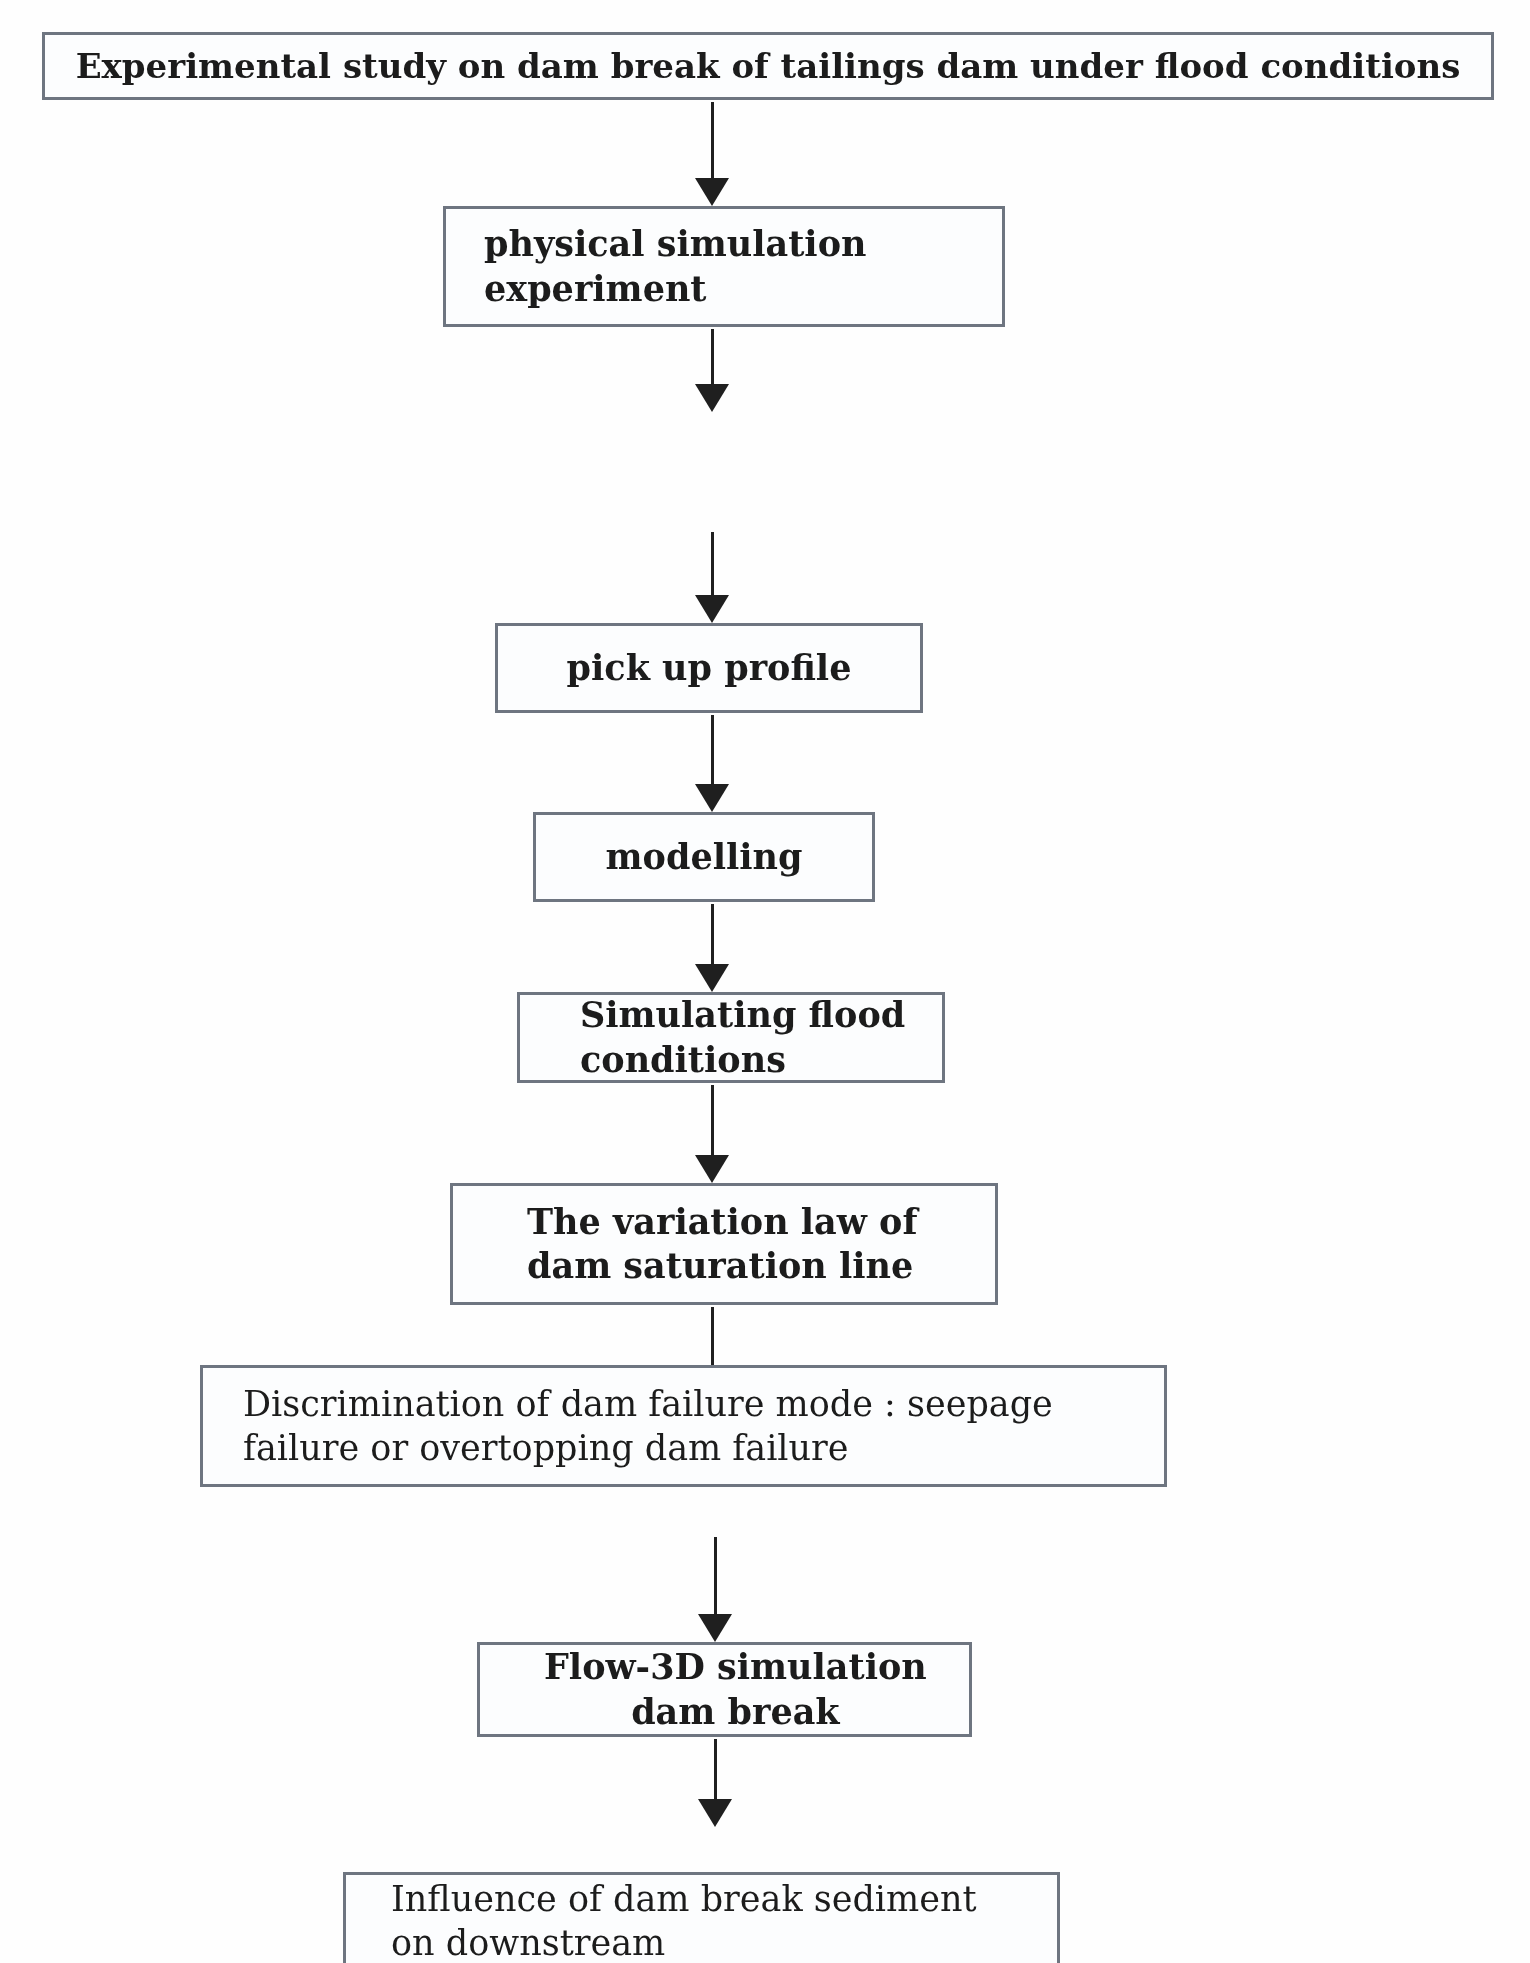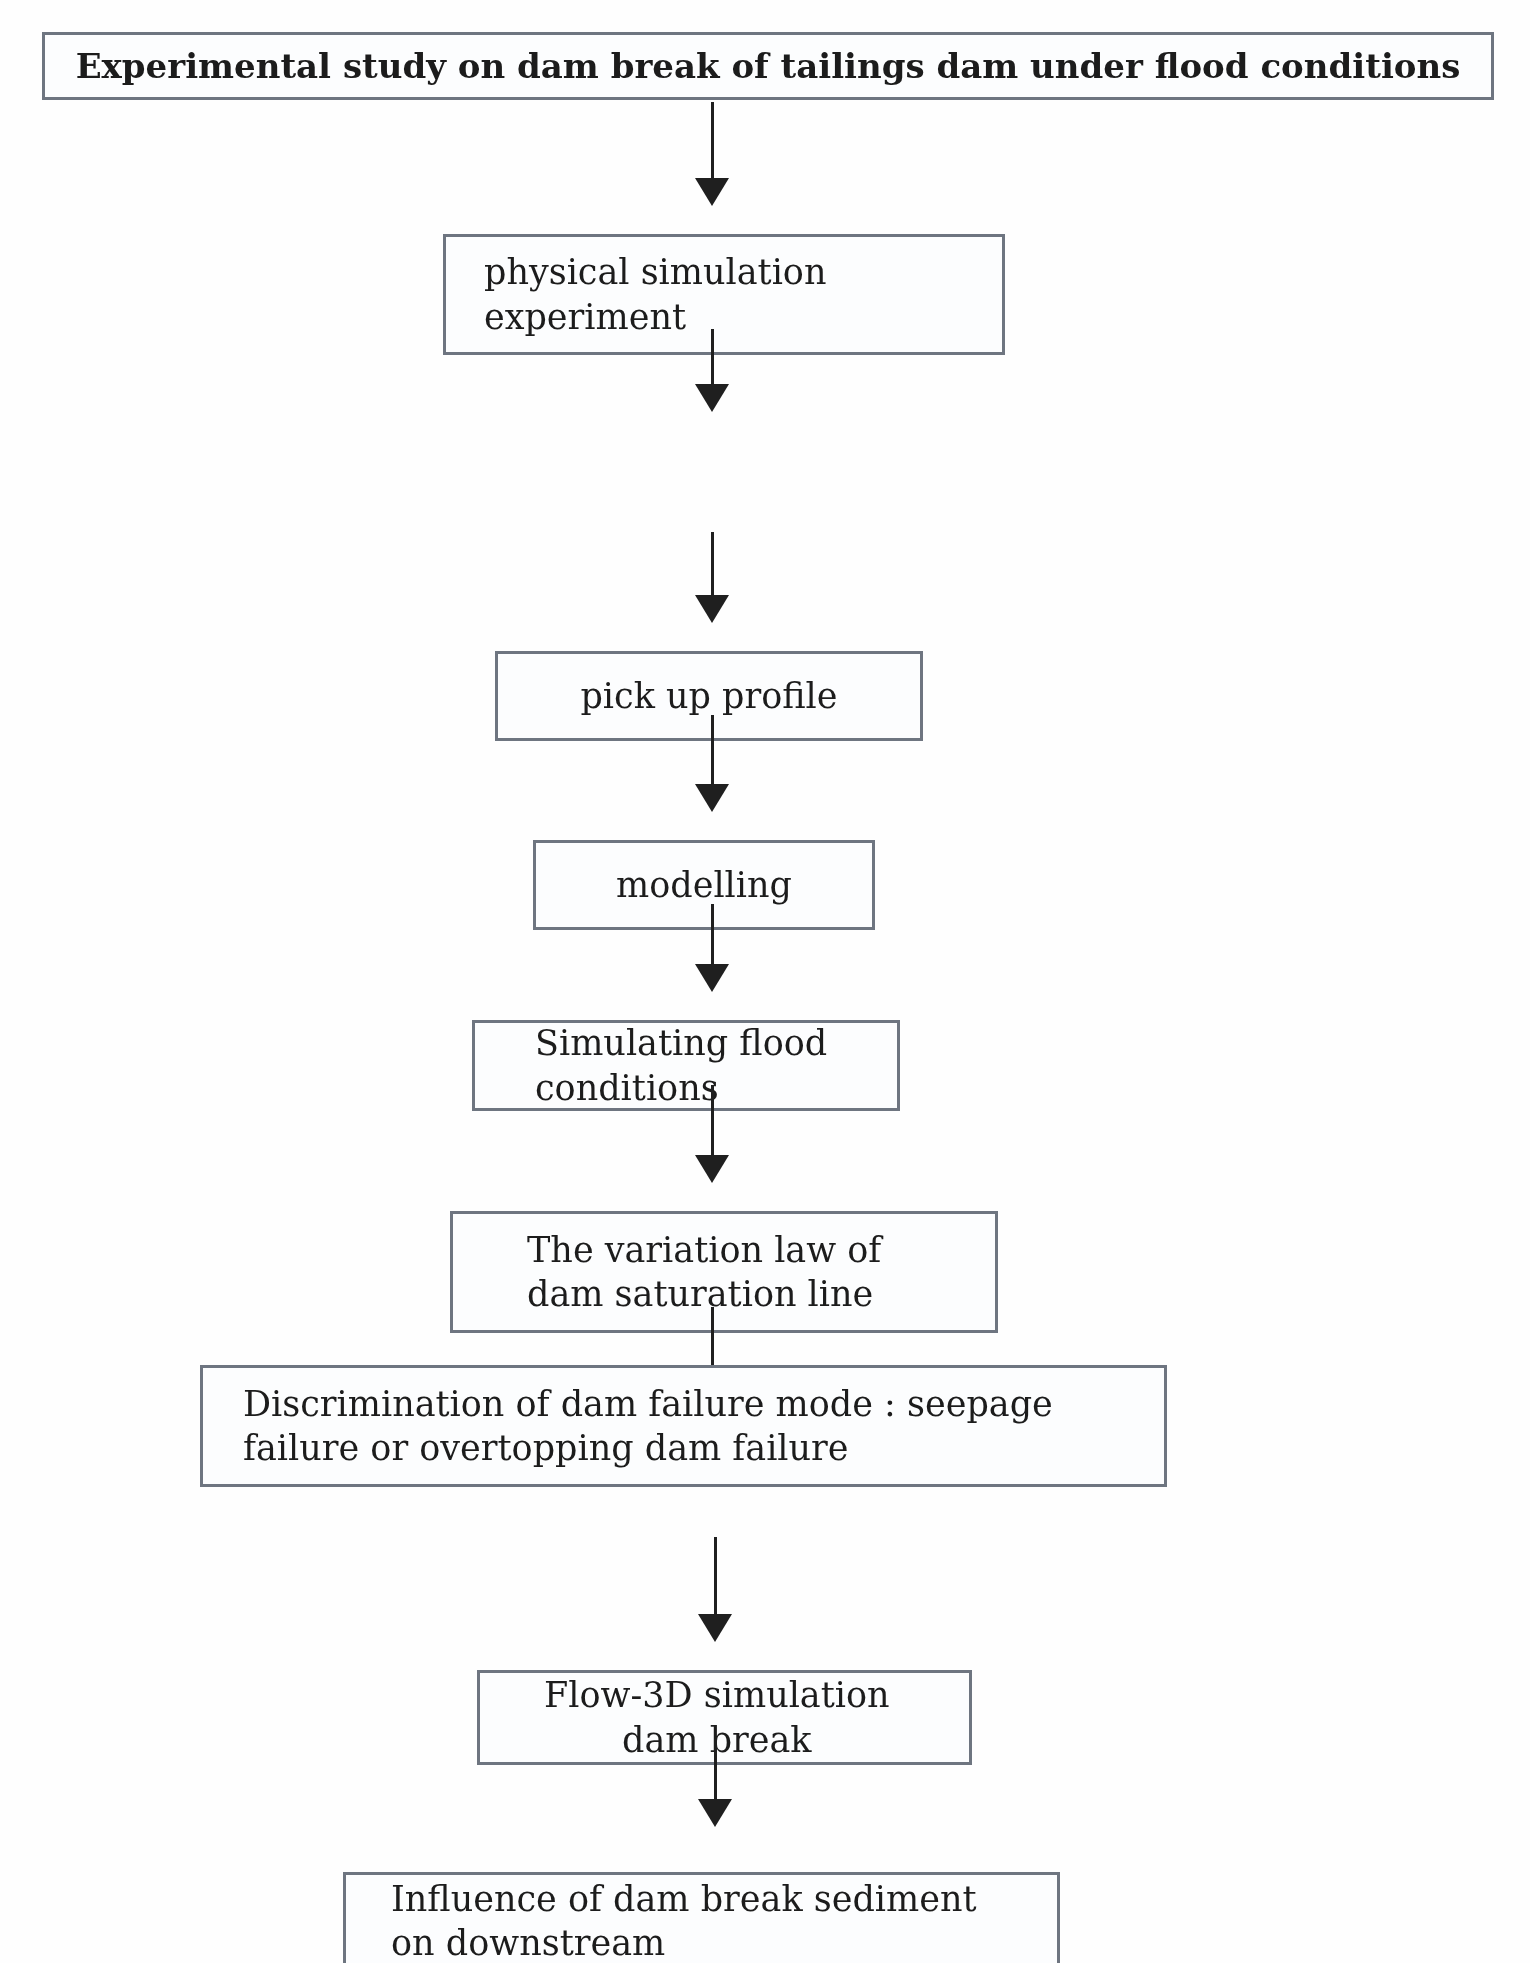--- a/index.html
+++ b/index.html
@@ -18,21 +18,21 @@
     background: #fcfdfe;
     color: #1c1c1c;
     font-size: 35px;
     line-height: 1.26;
     display: flex;
     align-items: center;
     white-space: pre-line;
     text-align: left;
   }
   .node.center { justify-content: center; text-align: center; }
-  .node.bold { font-weight: 400; margin-top: 28px; }
+  .node.bold { font-weight: 700; }
   .arrow { position: absolute; width: 34px; }
   .arrow .shaft {
     position: absolute;
     left: 15.5px; top: 0; bottom: 22px;
     width: 3px;
     background: #1f1f1f;
   }
   .arrow .head {
     position: absolute;
     bottom: 0; left: 0;
@@ -75,21 +75,21 @@
     <div class="head"></div>
   </div>
 
   <div class="node center bold" style="left:533px; top:812px; width:342px; height:90px;">modelling</div>
 
   <div class="arrow" style="left:695px; top:904px; height:88px;">
     <div class="shaft"></div>
     <div class="head"></div>
   </div>
 
-  <div class="node bold" style="left:472px; top:992px; width:428px; height:91px; padding-left:60px;">Simulating flood
+  <div class="node bold" style="left:517px; top:992px; width:428px; height:91px; padding-left:60px;">Simulating flood
 conditions</div>
 
   <div class="arrow" style="left:695px; top:1085px; height:98px;">
     <div class="shaft"></div>
     <div class="head"></div>
   </div>
 
   <div class="node bold" style="left:450px; top:1183px; width:548px; height:122px; padding-left:74px;">The variation law of
 dam saturation line</div>
 

